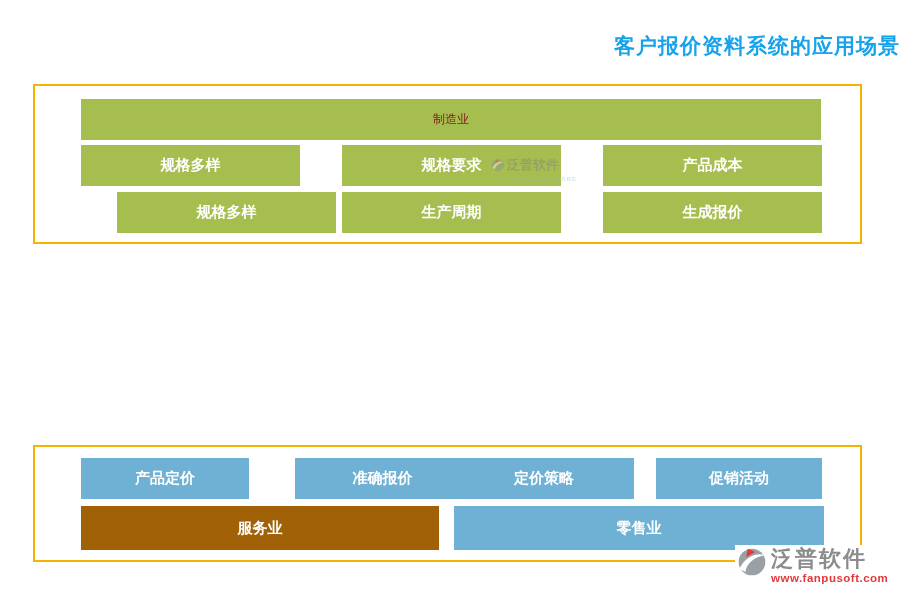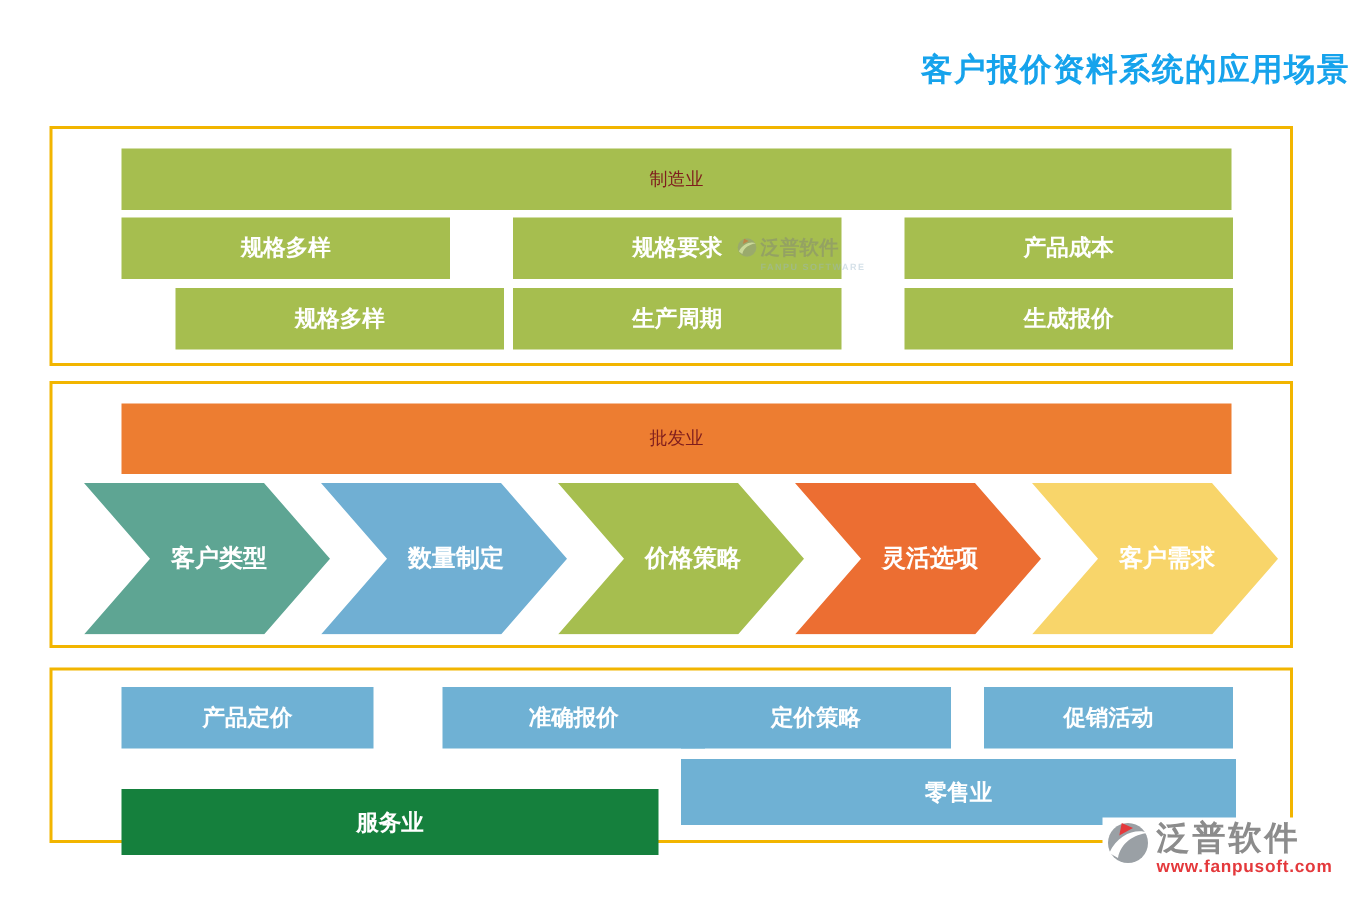--- a/index.html
+++ b/index.html
@@ -82,37 +82,28 @@
           <path d="M13 3 L21 7 L11 12 Z" fill="#E4393C"></path>
         </svg>
       </span>
       <span class="wm-txt">
         <span>泛普软件</span>
         <span class="wm-sub">FANPU SOFTWARE</span>
       </span>
     </div>
   </section>
 
-  <section class="panel panel-2" style="border-color: rgb(242, 181, 0);">
-    <div class="hbar" style="background-color: rgb(237, 125, 49);">批发业</div>
-
-    <div class="chevron ch-1" style="background-color: rgb(94, 165, 147);">客户类型</div>
-    <div class="chevron ch-2" style="background-color: rgb(112, 175, 211);">数量制定</div>
-    <div class="chevron ch-3" style="background-color: rgb(166, 190, 79);">价格策略</div>
-    <div class="chevron ch-4" style="background-color: rgb(236, 110, 50);">灵活选项</div>
-    <div class="chevron ch-5" style="background-color: rgb(248, 213, 106);">客户需求</div>
-  </section>
 
   <section class="panel panel-3" style="border-color: rgb(242, 181, 0);">
     <div class="box s-r1 s-b1" style="background-color: rgb(111, 177, 212);">产品定价</div>
     <div class="box s-r1 s-b2" style="background-color: rgb(111, 177, 212); margin-left: 36px;">准确报价</div>
     <div class="box s-r1 s-b3" style="background-color: rgb(111, 177, 212);">定价策略</div>
     <div class="box s-r1 s-b4" style="background-color: rgb(111, 177, 212);">促销活动</div>
 
-    <div class="s-bar s-w1" style="background-color: #15803d; margin-top: 20px;">服务业</div>
+    <div class="s-bar s-w1" style="background-color: #a16207;">服务业</div>
     <div class="s-bar s-w2" style="background-color: rgb(111, 177, 212);">零售业</div>
   </section>
 
   <div class="brand">
     <span>
       <svg width="30" height="30" viewBox="0 0 36 36">
         <circle cx="18" cy="18" r="16" fill="#9aa0a5"></circle>
         <path d="M3 26 C 10 10, 26 6, 34 10 C 23 11, 12 18, 10 30 Z" fill="#ffffff"></path>
         <path d="M13 2 L22 6 L11 12 Z" fill="#E4393C"></path>
       </svg>

